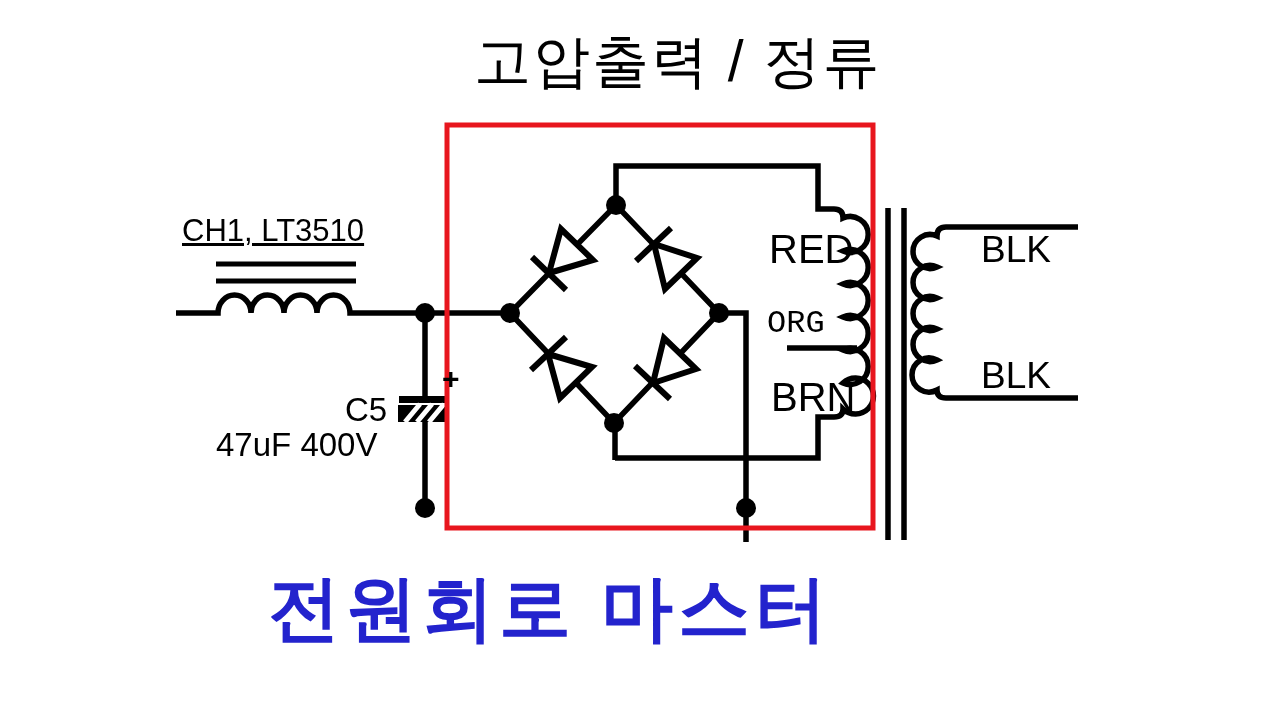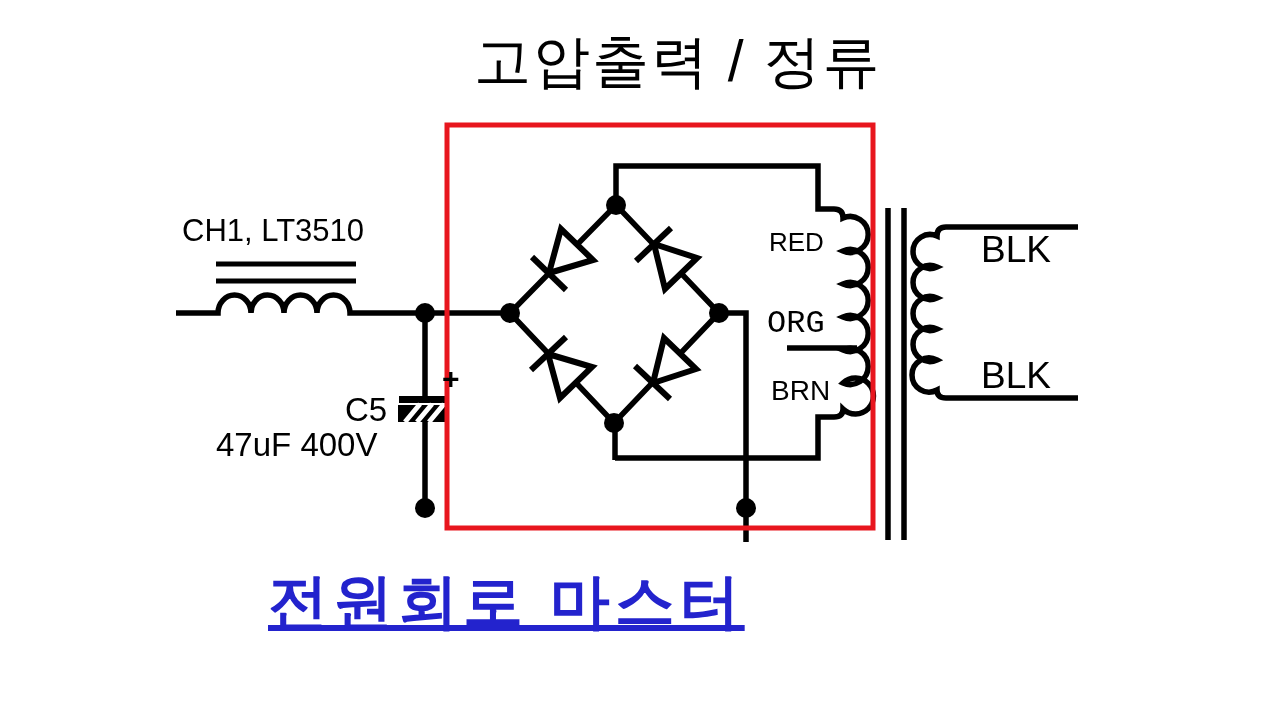--- a/index.html
+++ b/index.html
@@ -3,30 +3,30 @@
 <meta charset="utf-8">
 <style>
   html,body{margin:0;padding:0;background:#fff;}
   .canvas{
     position:relative;width:1156px;height:720px;background:#ffffff;overflow:hidden;
     font-family:"Liberation Sans","DejaVu Sans",sans-serif;color:#000;
   }
   .canvas svg{position:absolute;left:0;top:0;}
   .lbl{position:absolute;white-space:nowrap;line-height:1;color:#000;}
   .title{left:474px;top:33px;font-size:57px;letter-spacing:2px;}
-  .caption{left:268px;top:572px;font-size:60px;font-weight:bold;letter-spacing:5px;
-           color:var(--caption-blue,#2323cd);text-decoration:underline;}
-  .ind{left:182px;top:215px;font-size:31px;}
+  .caption{left:268px;top:572px;font-size:72px;font-weight:bold;letter-spacing:5px;
+           color:var(--caption-blue,#2323cd);}
+  .ind{left:182px;top:215px;font-size:31px;text-decoration:underline;}
   .diodes{left:321px;top:168px;font-size:34px;}
   .capname{left:345px;top:393px;font-size:33px;}
   .capval{left:216px;top:428px;font-size:33px;}
   .plus{left:442px;top:364px;font-size:30px;font-weight:bold;}
-  .red{left:769px;top:229px;font-size:26px;}
+  .red{left:769px;top:229px;font-size:40px;}
   .org{left:767px;top:308px;font-size:32px;font-family:Liberation Mono, monospace;}
-  .brn{left:771px;top:377px;font-size:28px;}
+  .brn{left:771px;top:377px;font-size:40px;}
   .blk1{left:981px;top:231px;font-size:37px;}
   .blk2{left:981px;top:357px;font-size:37px;}
   .wire{stroke:#000;stroke-width:5.5;fill:none;}
   .thin{stroke:#000;stroke-width:5;fill:none;}
   .dio{stroke:#000;stroke-width:6;fill:#fff;stroke-linejoin:miter;}
   .bar{stroke:#000;stroke-width:6;fill:none;}
   .dot{fill:#000;stroke:none;}
   .redbox{stroke:var(--highlight-box,#e8161e);stroke-width:5;fill:none;}
   .hatch{stroke:#fff;stroke-width:5;fill:none;}
 </style>

